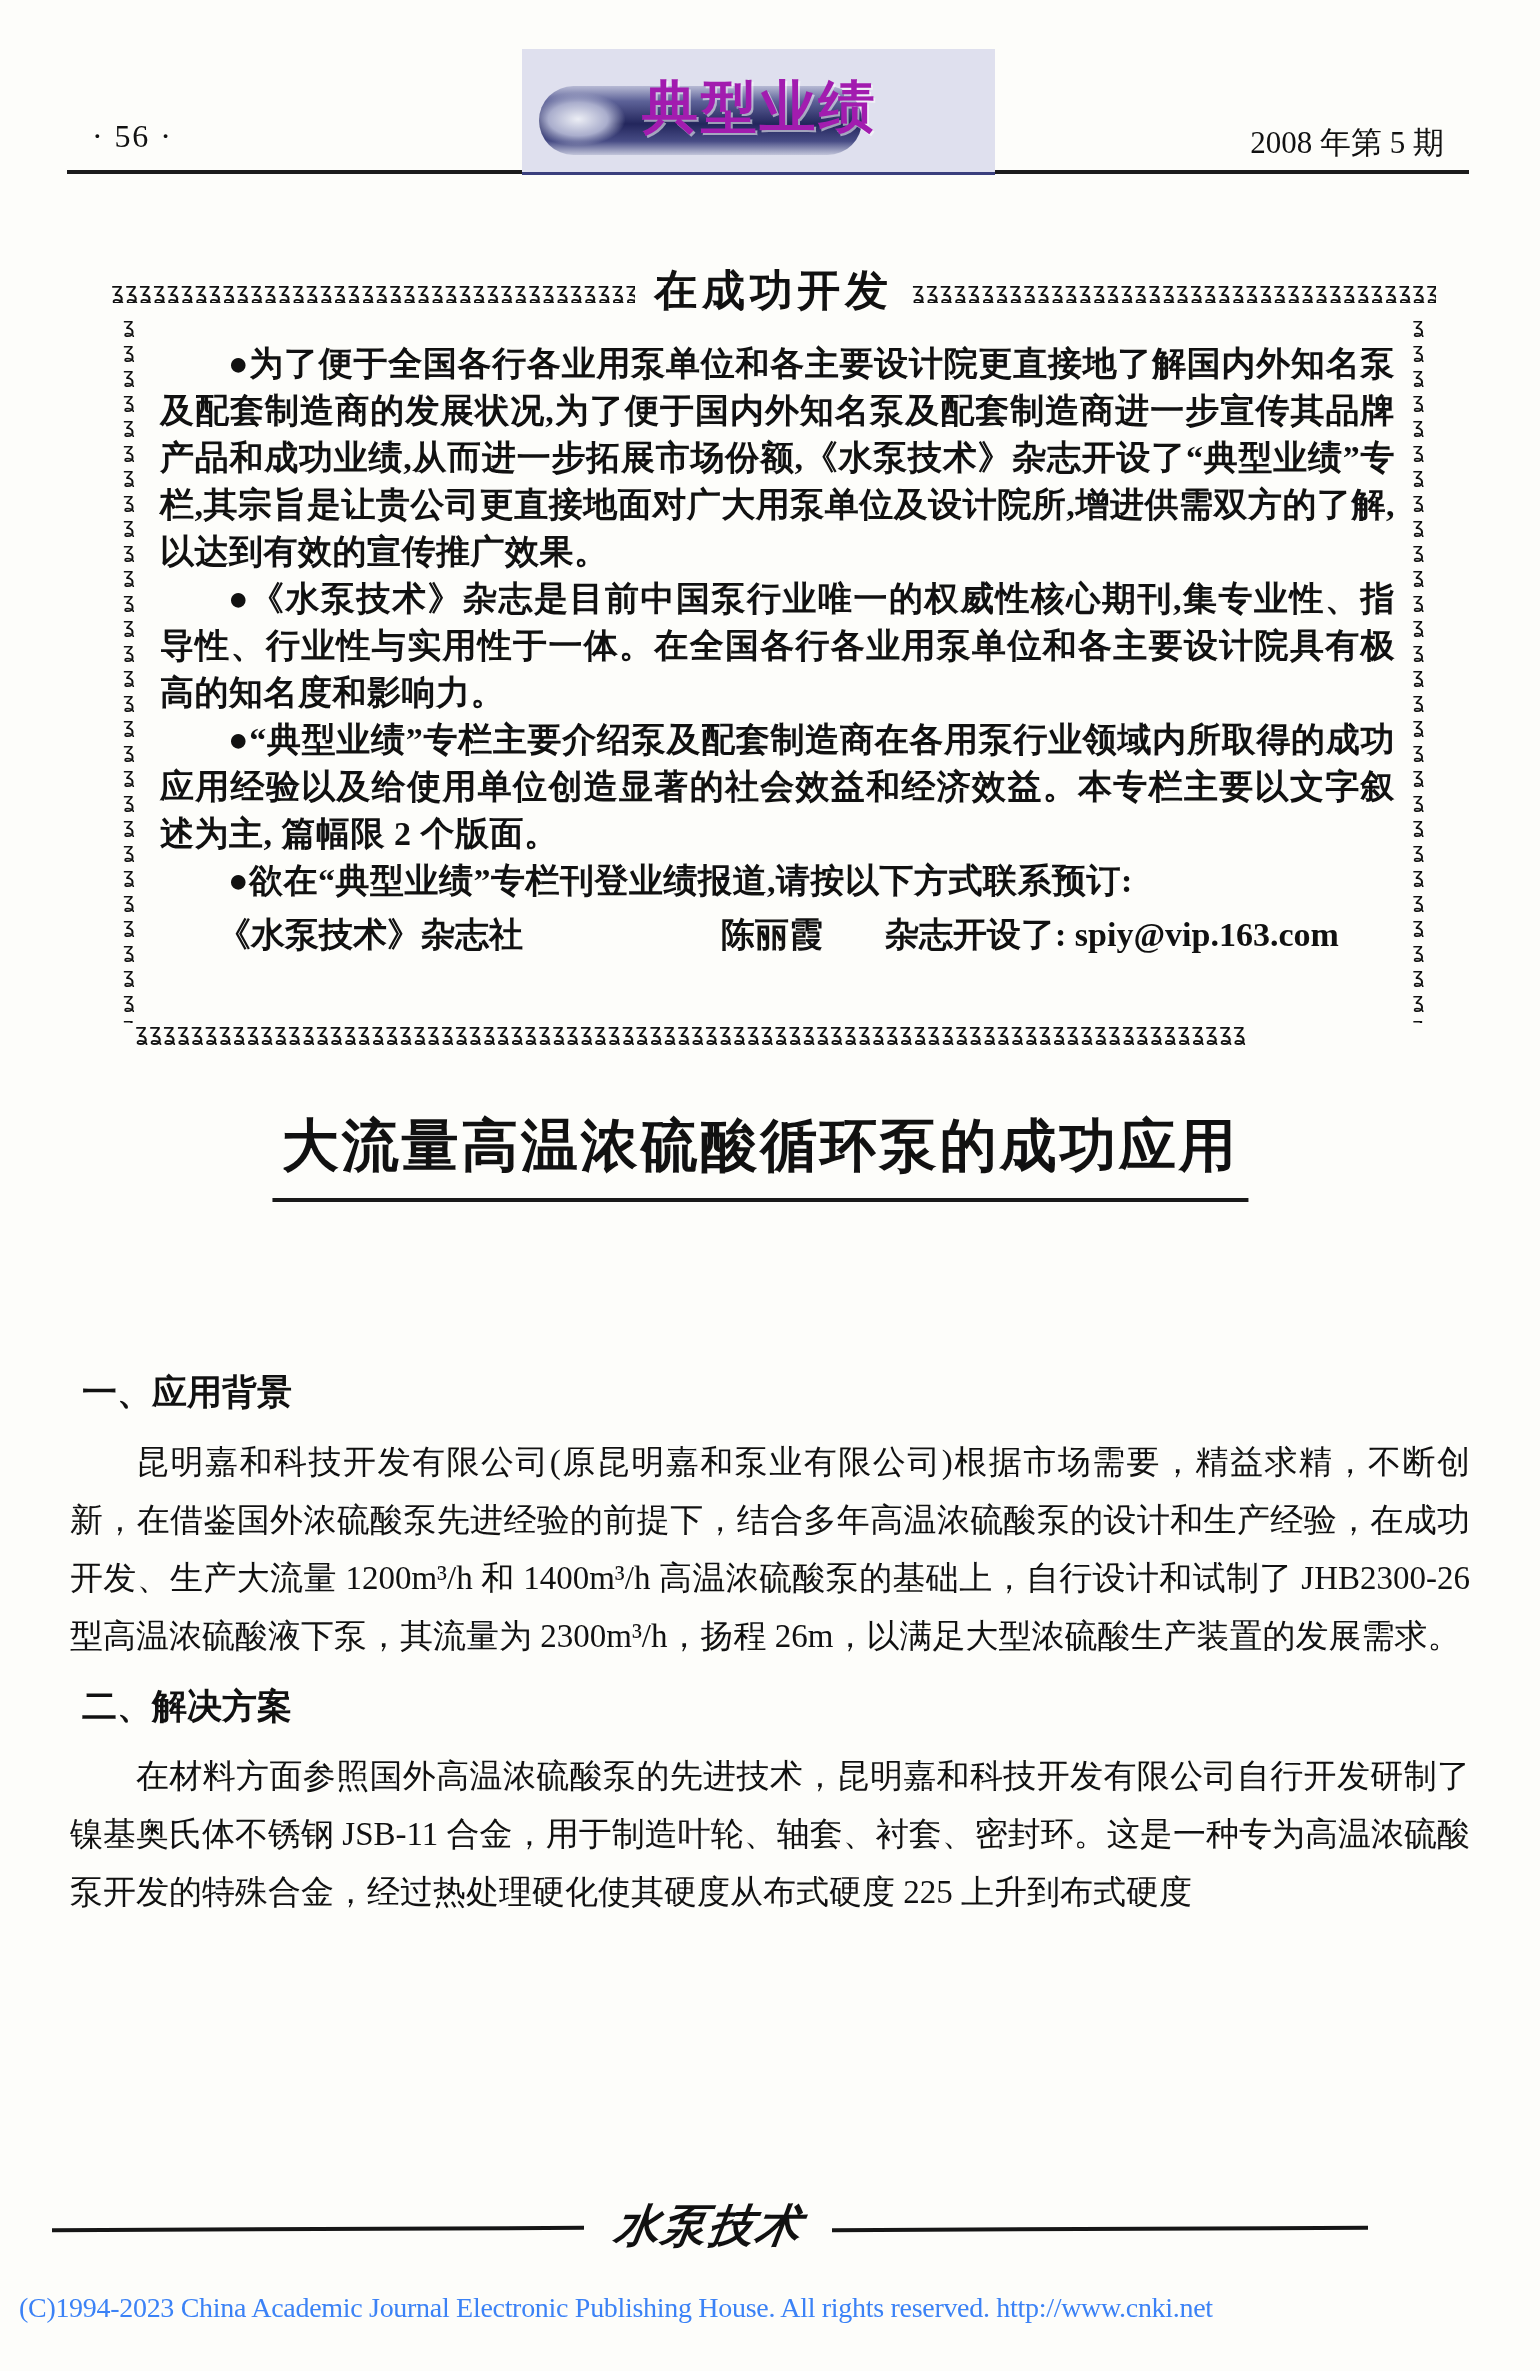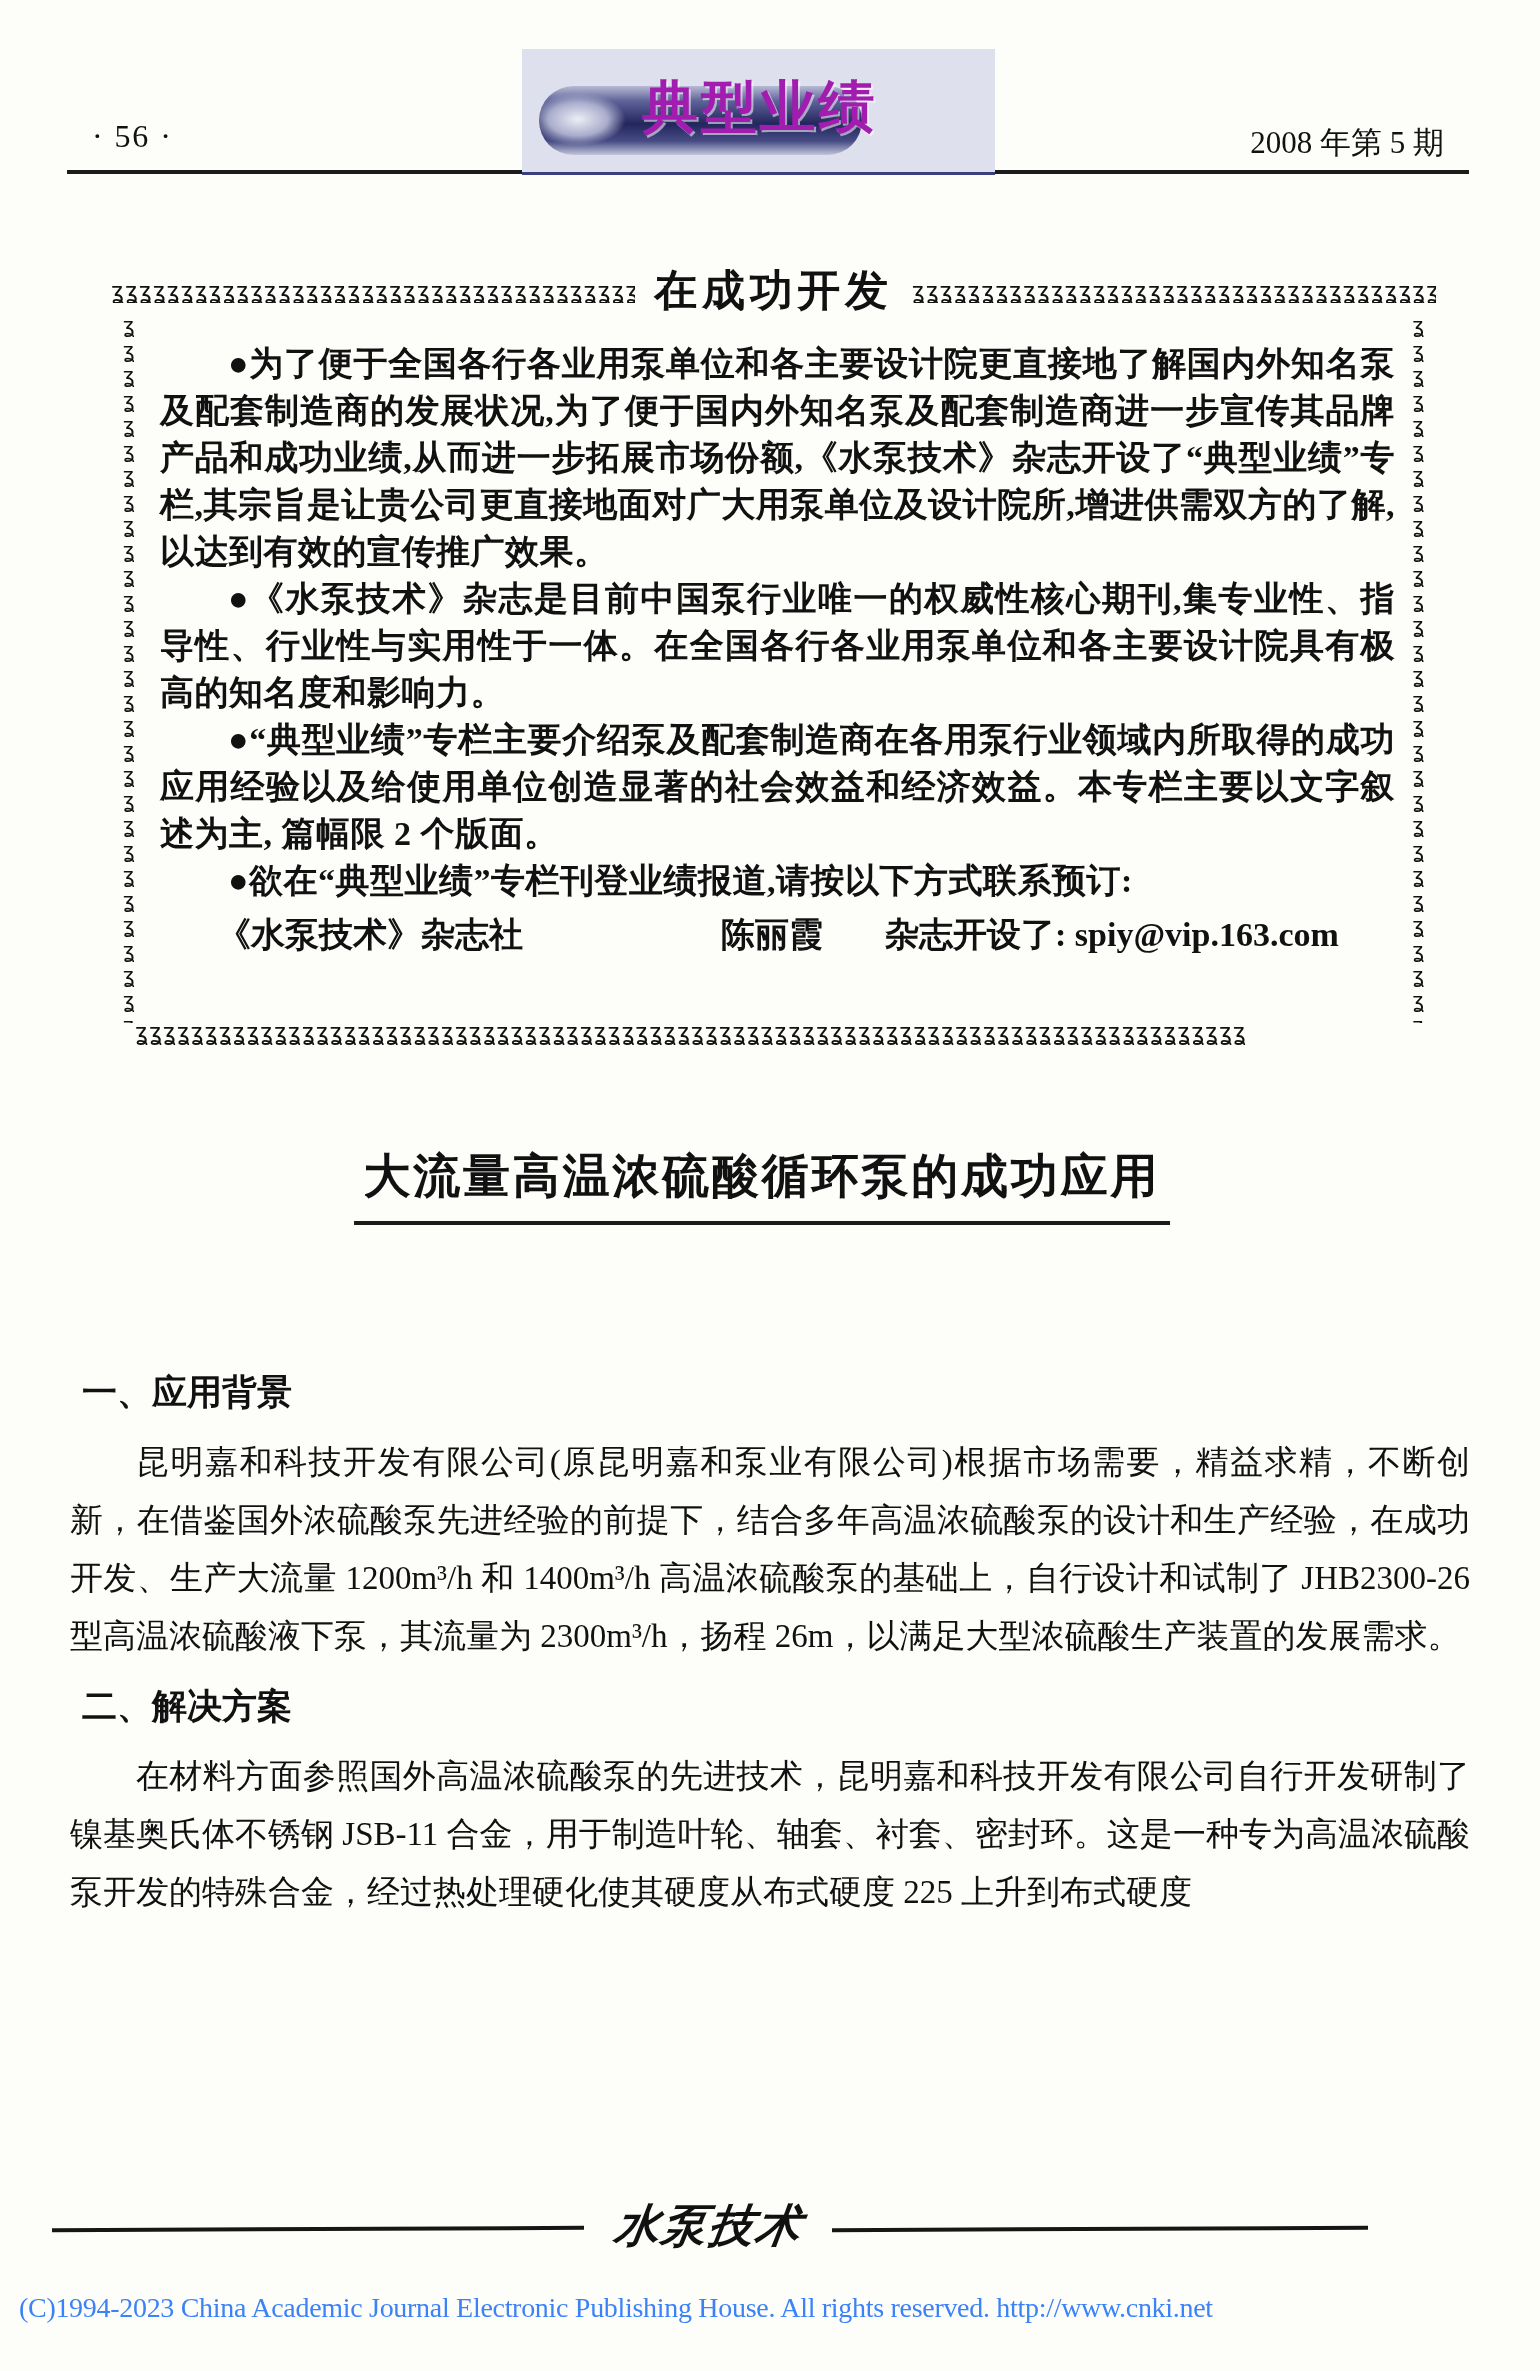--- a/index.html
+++ b/index.html
@@ -51,22 +51,22 @@
   .contact-row.first { margin-top:7.5px; }
   .contact-row span { position:absolute; white-space:nowrap; }
   .c-org   { left:57px; }
   .c-person{ left:514px;margin-left:47px; }
   .c-email { left:725px; }
   .c-phone { left:57px; }
   .c-fax   { left:730px; }
 
   
   .article-title {
-    position:absolute; top:1145px; left:50%; transform:translateX(-51%);
-    font-size:47px; font-weight:bold; letter-spacing:2.8px; white-space:nowrap;
+    position:absolute; top:1108px; left:50%; transform:translateX(-51%);
+    font-size:57px; font-weight:bold; letter-spacing:2.8px; white-space:nowrap;
     padding:0 9.4px 13px 9.4px; border-bottom:4.7px solid #1a1a1a;
     font-family:Liberation Serif, serif;
   }
   .article-body { position:absolute; left:70px; top:1351px; width:1400px; }
   .sec-heading { font-size:35px; font-weight:bold; line-height:58px; margin:12px;
                  font-family:"Liberation Sans","DejaVu Sans",sans-serif; }
   .body-p { font-size:33px; line-height:58px; text-indent:2em; margin:0; text-align:justify; }
 
   
   .footer-rule { position:absolute; height:3.7px; background:#161616; top:2227px; }

